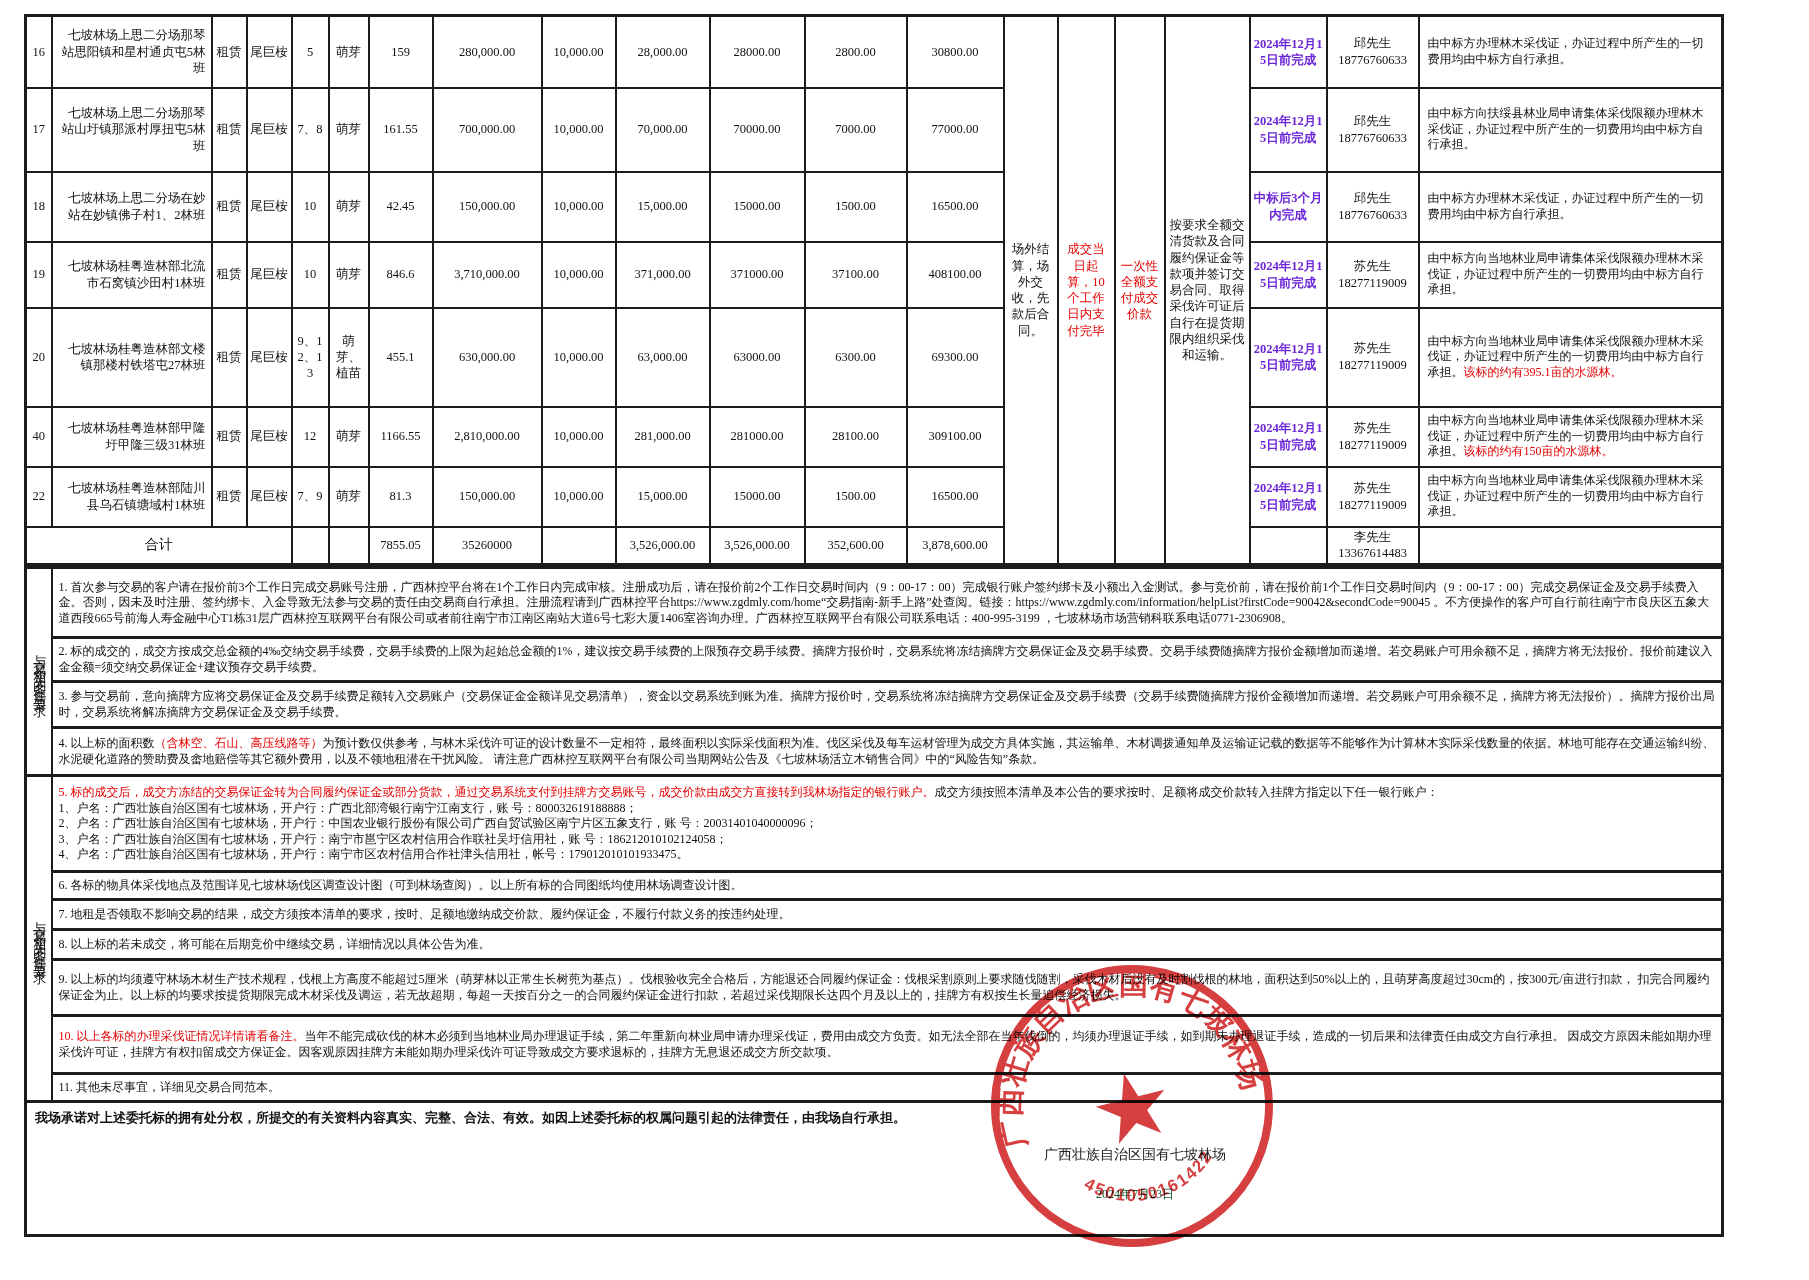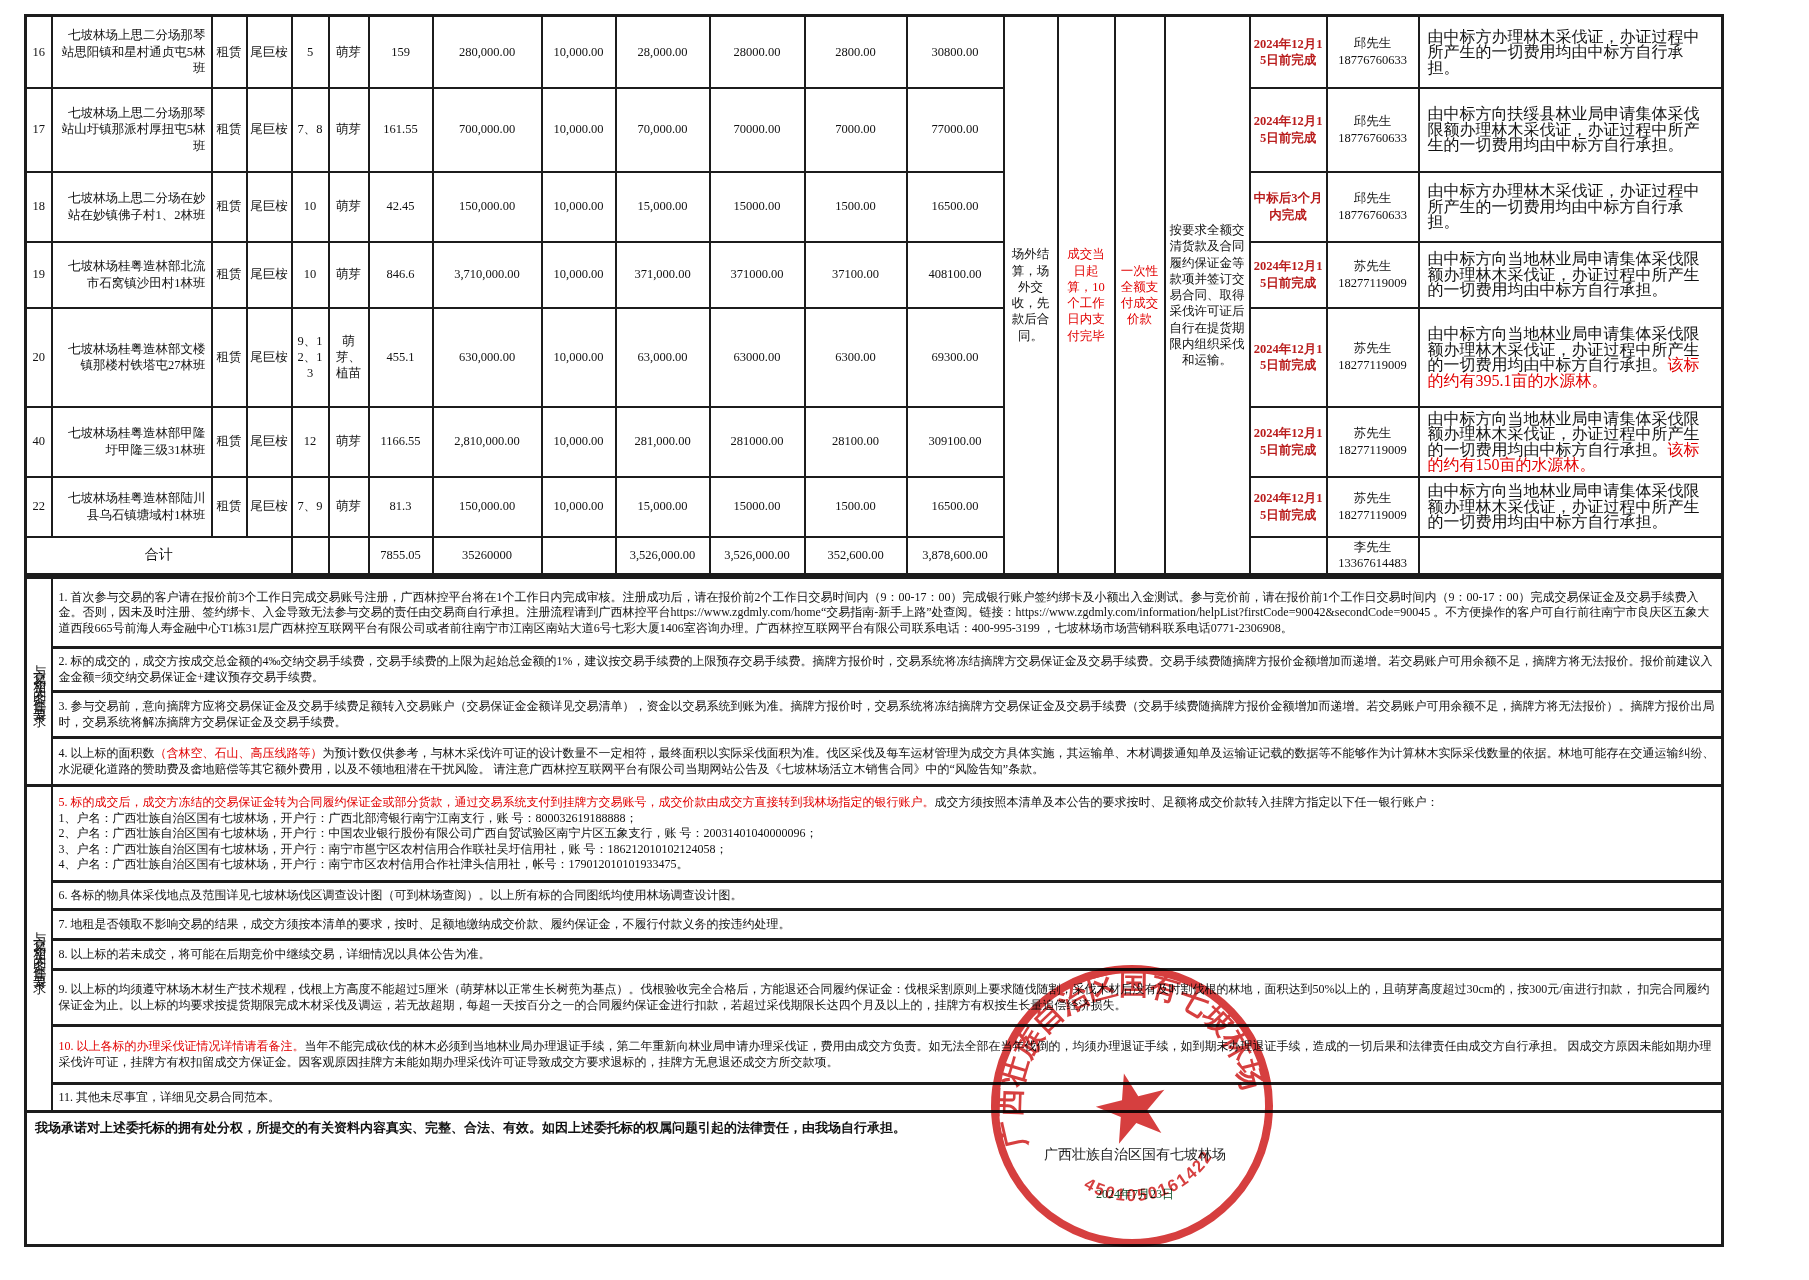--- a/index.html
+++ b/index.html
@@ -6,28 +6,28 @@
   .page{position:relative;width:1809px;height:1280px;background:#fff;
         font-family:"Liberation Serif",serif;color:#111;overflow:hidden;}
   .doc{position:absolute;left:24px;top:14px;width:1697px;}
   table{border-collapse:collapse;table-layout:fixed;width:1697px;}
   td{border:2px solid #1c1c1c;padding:1px 2px;font-size:12.5px;text-align:center;
      vertical-align:middle;line-height:1.3;overflow:hidden;word-break:break-all;}
   .main{border:3px solid #1c1c1c;}
   .main td.name{text-align:right;padding:2px 5px;}
   .red{color:#e20000;}
   .bold{font-weight:normal;}
-  .deadline{color:#b91c1c;font-weight:bold;}
+  .deadline{color:#6d28d9;font-weight:bold;}
   .contact div{line-height:1.35;}
   .notecell{text-align:left;padding:3px 6px;font-size:12px;line-height:15.5px;}
   .notes-table{border:3px solid #1c1c1c;}
   .notes-table td{border-width:3px 2px;}
   .vlabel{writing-mode:vertical-rl;text-orientation:upright;font-size:13px;
           letter-spacing:5px;padding:2px 0;text-align:center;}
-  .note{font-size:16px;line-height:15.5px;text-align:left;vertical-align:middle;padding:3px 8px;}
+  .note{font-size:12px;line-height:15.5px;text-align:left;vertical-align:middle;padding:3px 8px;}
   .closing-cell{text-align:left;vertical-align:top;padding:6px 8px;}
   .pledge{font-weight:bold;font-size:13px;line-height:1.4;}
   .signature{position:absolute;left:1015px;top:1146px;width:240px;text-align:center;
              font-size:14px;color:#222;}
   .docdate{position:absolute;left:1035px;top:1186px;width:200px;text-align:center;
            font-size:12px;color:#14532d;}
   .seal{position:absolute;left:982px;top:956px;transform:rotate(-14deg);
         opacity:.9;mix-blend-mode:multiply;pointer-events:none;}
   .mergedcell{padding:2px 3px;text-align:center;}
 </style>

